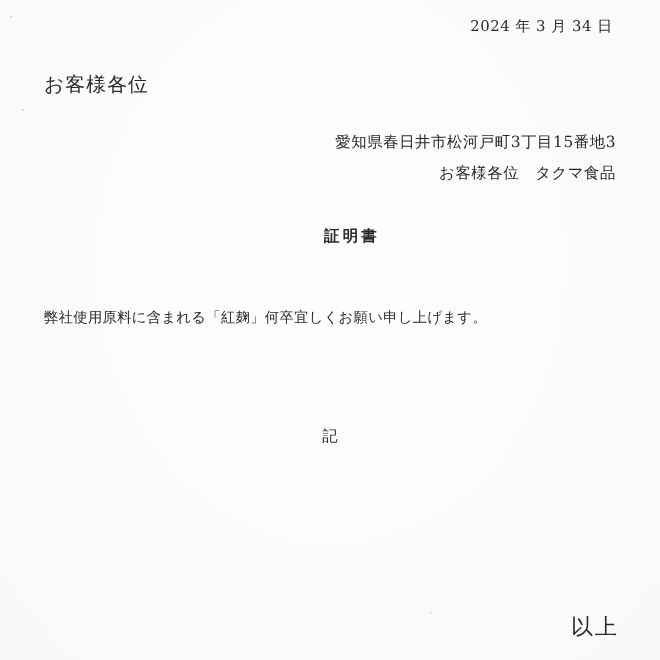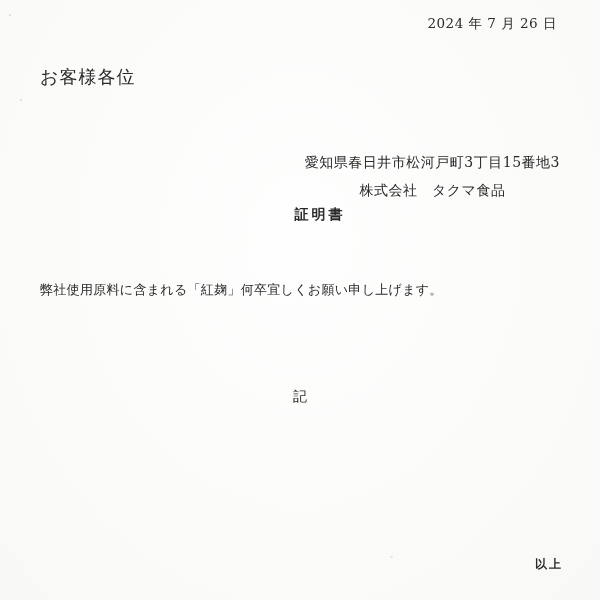--- a/index.html
+++ b/index.html
@@ -31,25 +31,24 @@
   .salutation {
     top: 65px;
     left: 40px;
     font-size: 18px;
     letter-spacing: 1px;
   }
   .sender-block {
     position: absolute;
     top: 116px;
     right: 40px;
-    text-align: center;
+    text-align: right;
     font-size: 14px;
     line-height: 28px;
     letter-spacing: 0.5px;
-    margin-top: 32px;
   }
   .doc-title {
     position: absolute;
     top: 206px;
     left: 0;
     width: 100%;
     text-align: center;
     font-size: 14px;
     font-weight: bold;
     letter-spacing: 3px;
@@ -83,49 +82,48 @@
     white-space: nowrap;
   }
   .body-line.fill {
     text-align: justify;
     text-align-last: justify;
     white-space: normal;
   }
   .closing {
     top: 556px;
     right: 37px;
-    font-size: 12px;
+    font-size: 20px;
     letter-spacing: 2px;
-    font-weight: bold;
   }
   .speckle {
     position: absolute;
     background: rgba(120,120,120,0.25);
     border-radius: 50%;
   }
   .sp1 { left: 9px; top: 14px; width: 2px; height: 2px; }
   .sp2 { left: 20px; top: 99px; width: 2px; height: 2px; }
   .sp3 { left: 390px; top: 556px; width: 3px; height: 2px; background: rgba(140,140,140,0.2); }
 </style>
 </head>
 <body>
 
 <div class="page">
 
   <div class="speckle sp1"></div>
   <div class="speckle sp2"></div>
   <div class="speckle sp3"></div>
 
-  <div class="line date-line">2024 年 7 月 26 日</div>
+  <div class="line date-line">2024 年 3 月 34 日</div>
 
   <div class="line salutation">お客様各位</div>
 
   <div class="sender-block">
     <div>愛知県春日井市松河戸町3丁目15番地3</div>
-    <div>株式会社　タクマ食品</div>
+    <div>お客様各位　タクマ食品</div>
   </div>
 
   <div class="doc-title">証明書</div>
 
   <div class="intro-block">
     <div>弊社使用原料に含まれる「紅麹」何卒宜しくお願い申し上げます。</div>
   </div>
 
   <div class="record-marker">記</div>
 

